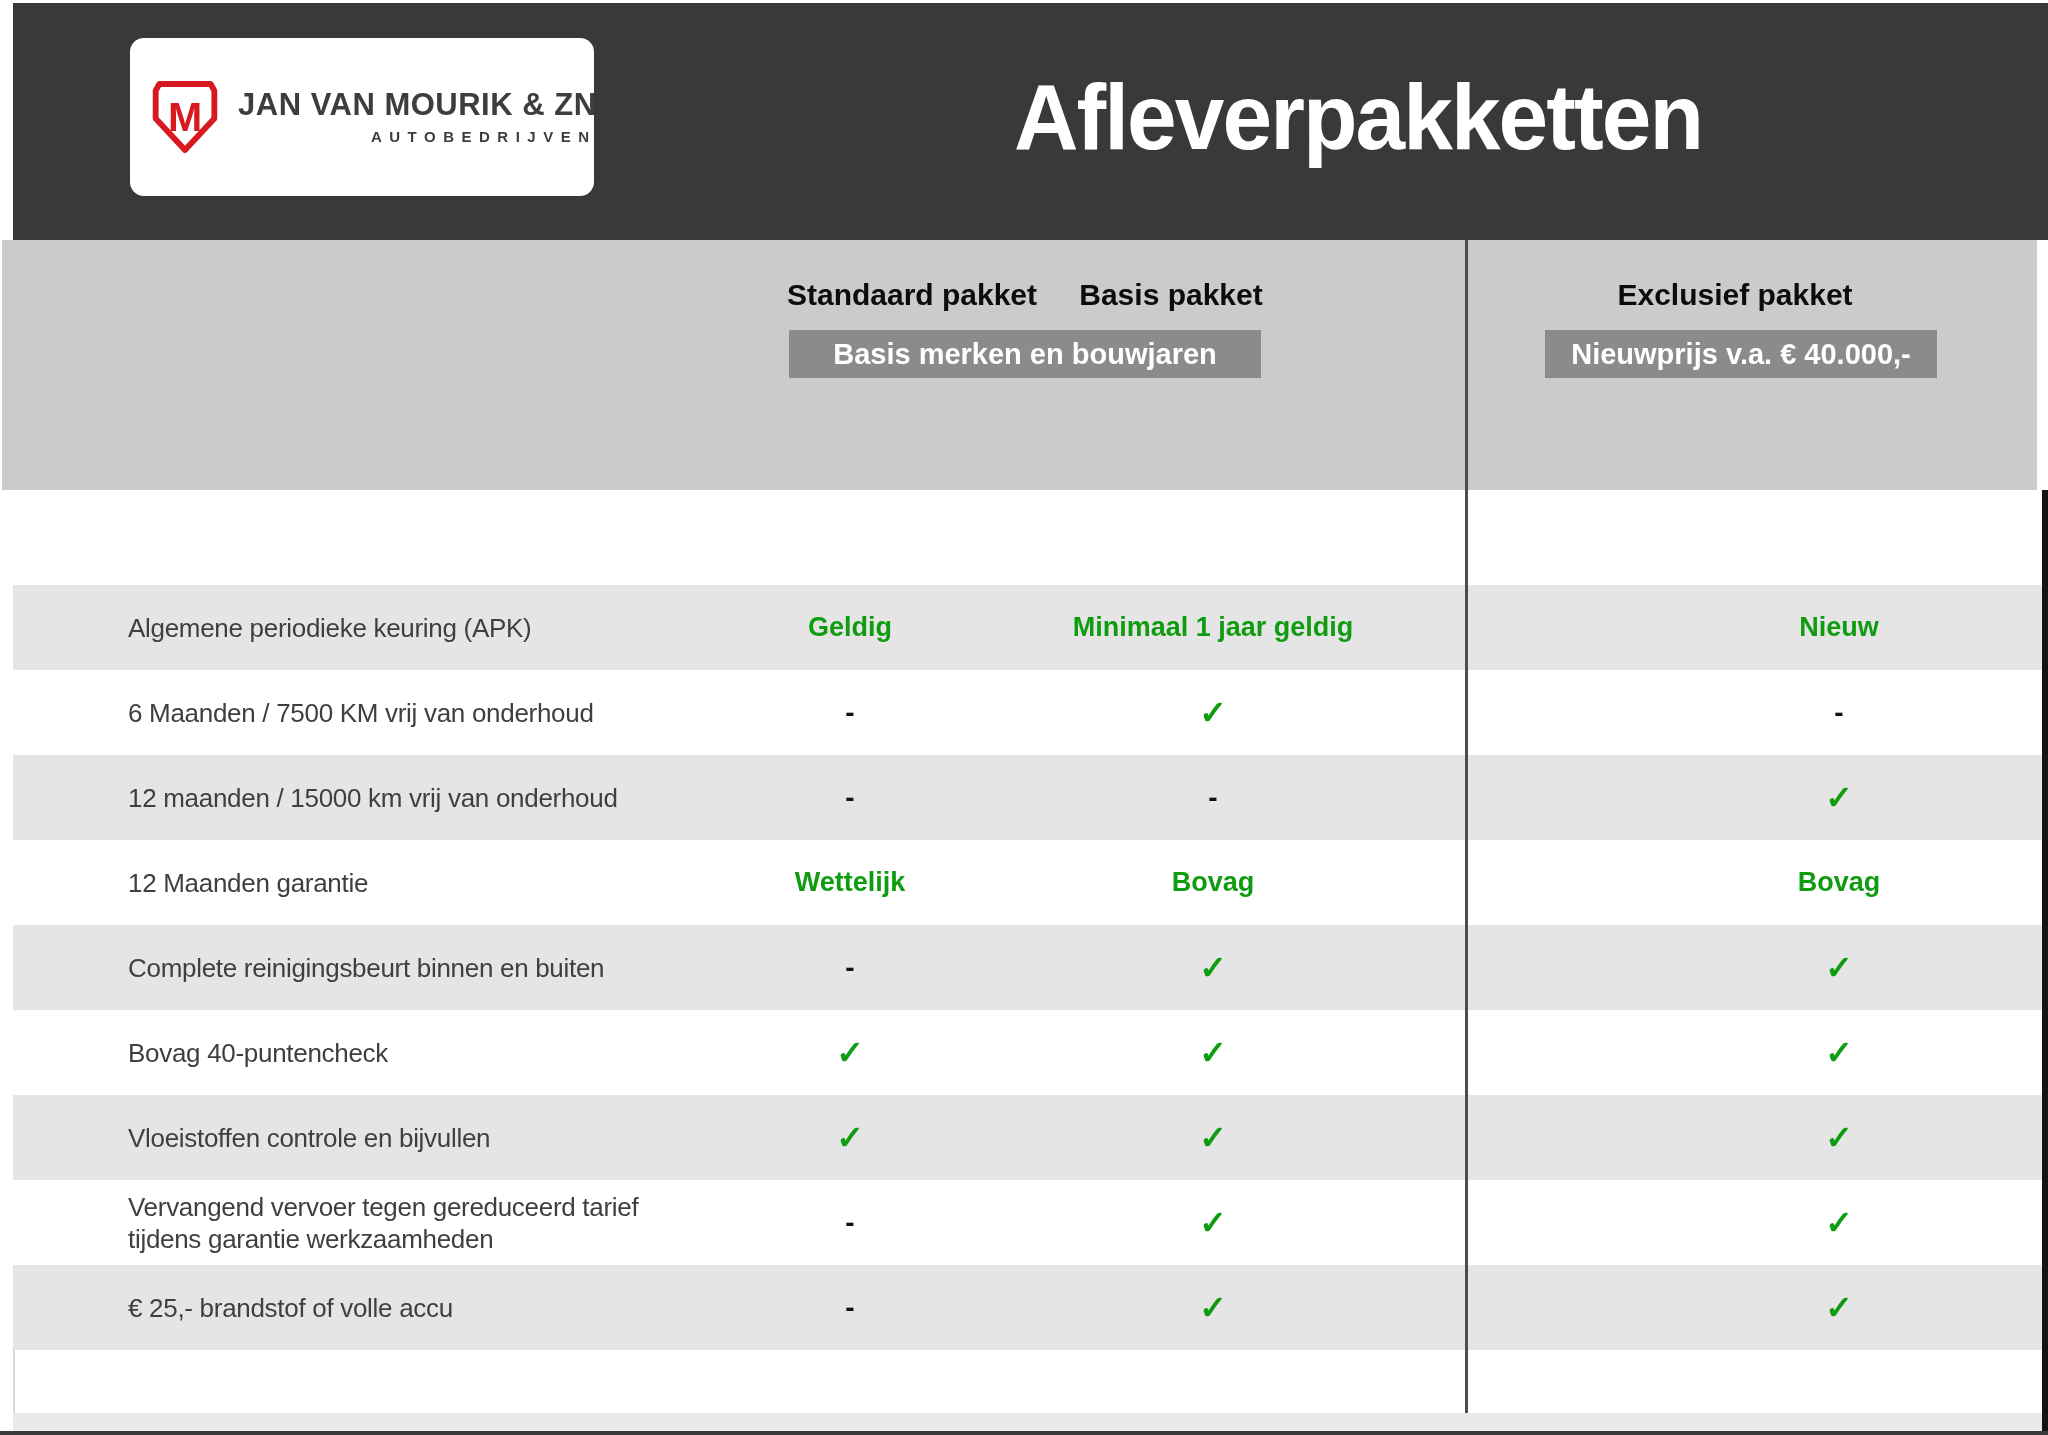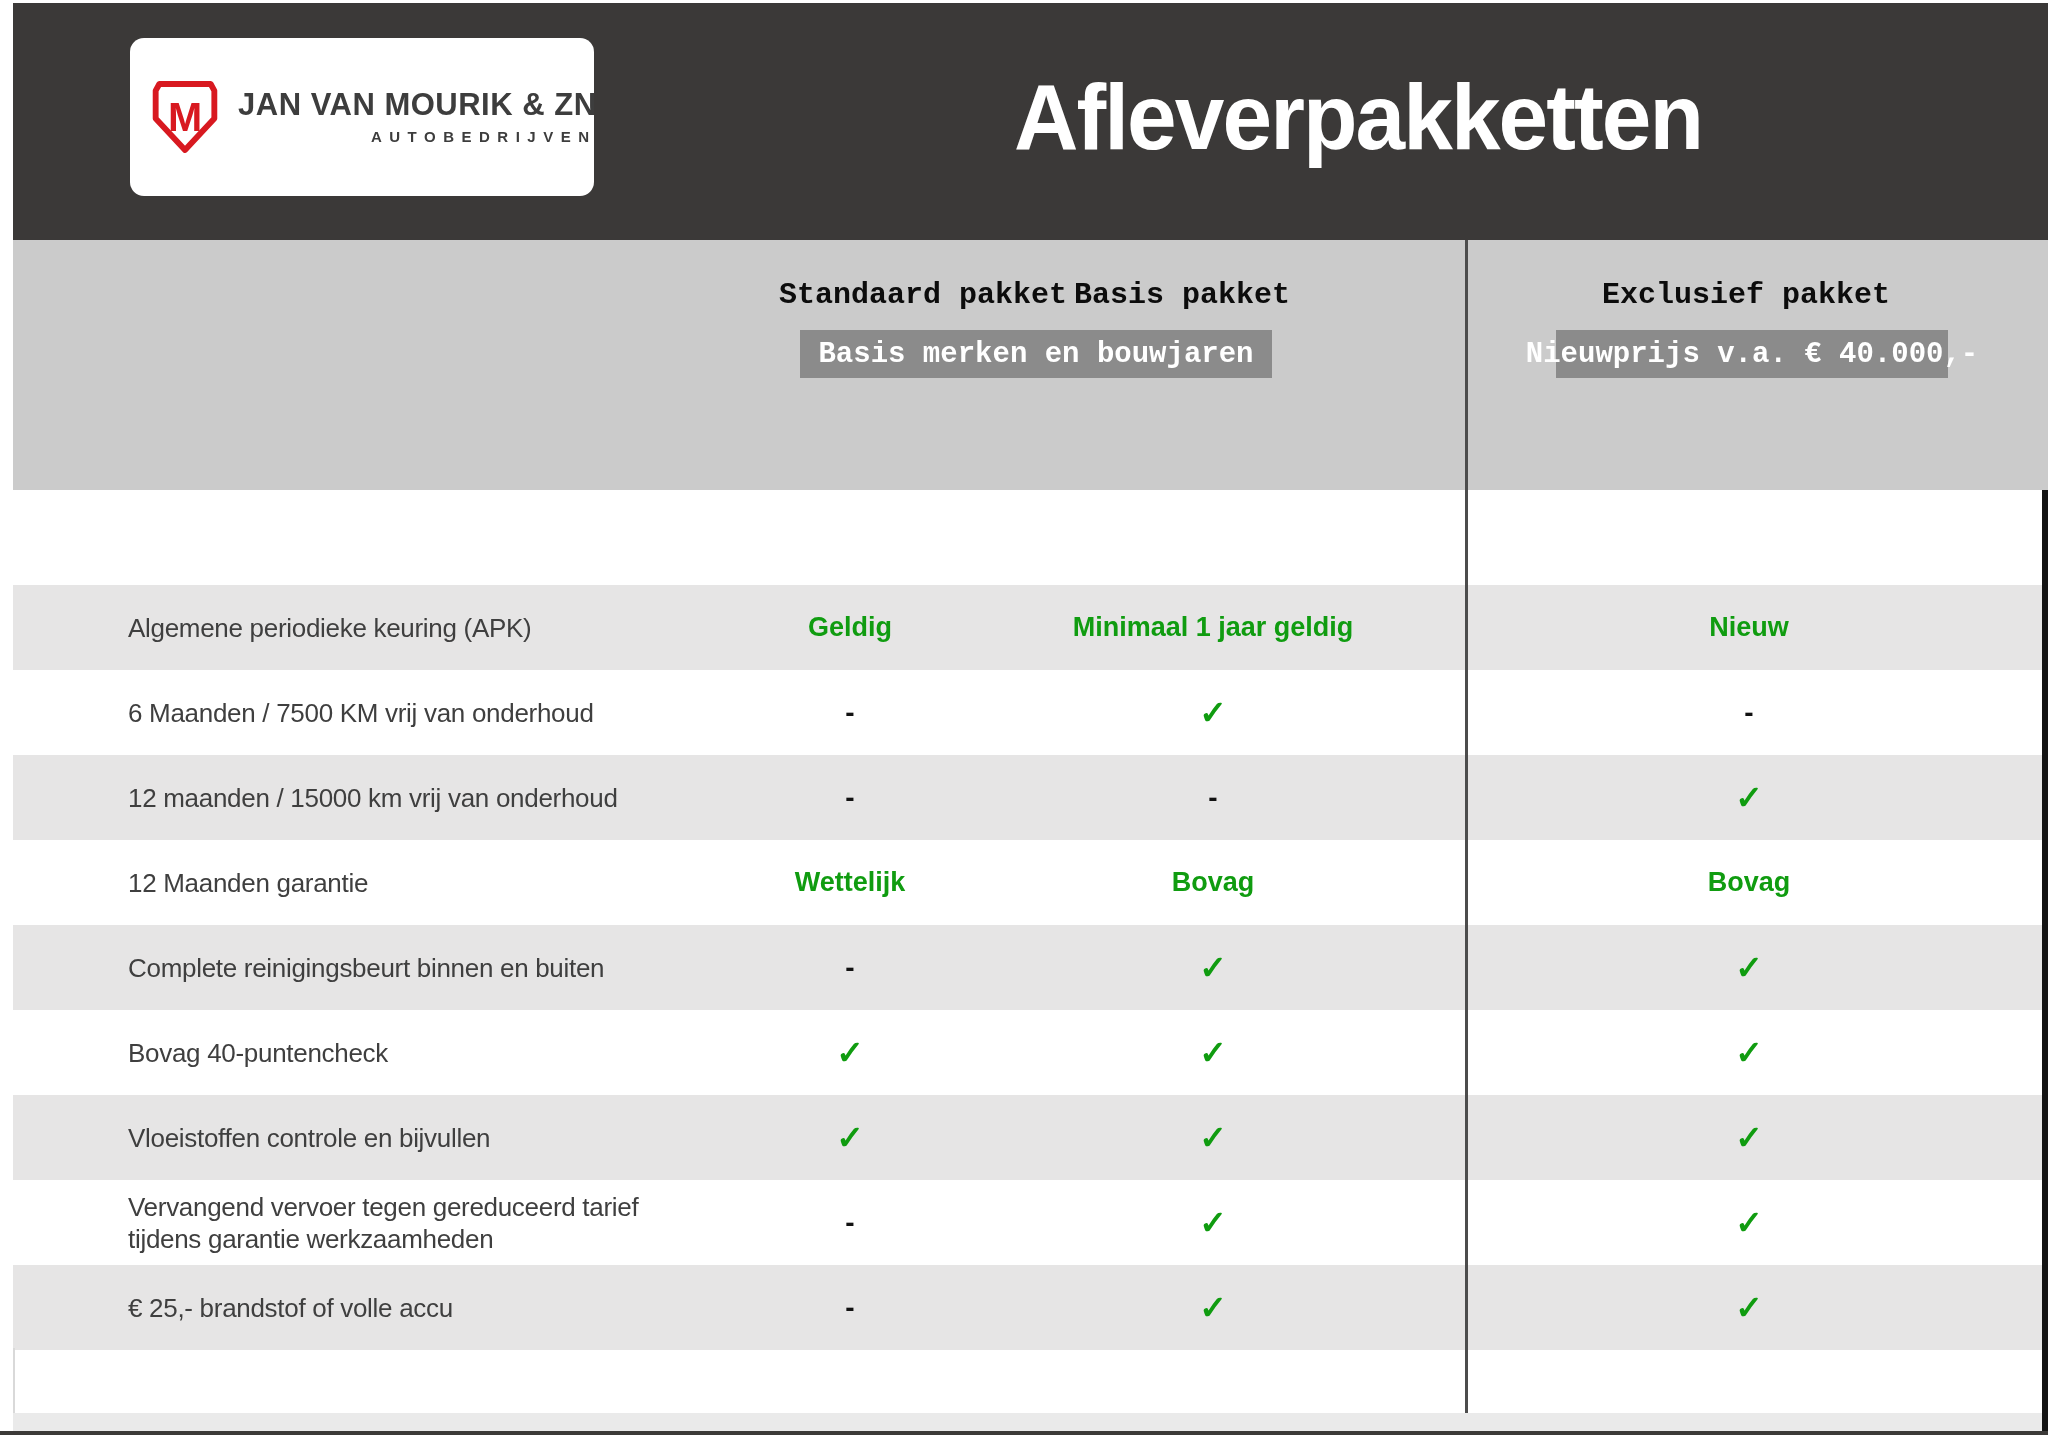--- a/index.html
+++ b/index.html
@@ -21,21 +21,21 @@
   .logo-card{position:absolute;left:117px;top:35px;width:464px;height:158px;background:#fff;border-radius:14px;
              display:flex;align-items:center;padding-left:22px;gap:20px;}
   .shield{width:66px;height:76px;flex:0 0 auto;}
   .brand-text{display:flex;flex-direction:column;line-height:1.05;text-align:right;}
   .brand-name{font-size:31px;font-weight:bold;color:#3d3d3d;letter-spacing:.5px;white-space:nowrap;}
   .brand-sub{font-size:15px;font-weight:bold;color:#3d3d3d;letter-spacing:7.5px;margin-top:7px;white-space:nowrap;}
   .page-title{position:absolute;left:1345px;top:62px;transform:translateX(-50%) scaleX(.97);
               font-size:92px;font-weight:bold;color:#fff;letter-spacing:-2px;white-space:nowrap;}
 
   
-  .band{position:absolute;left:13px;top:240px;width:2035px;height:250px;background:var(--band-gray);font-family:Liberation Mono, monospace;}
+  .band{position:absolute;left:2px;top:240px;width:2035px;height:250px;background:var(--band-gray);}
   .col-head{position:absolute;top:38px;transform:translateX(-50%);font-size:30px;font-weight:bold;color:#0c0c0c;white-space:nowrap;}
   .col-head.c0{left:910px;}
   .col-head.c1{left:1169px;}
   .col-head.c2{left:1733px;}
   .badge{position:absolute;top:90px;height:48px;background:var(--badge-gray);color:#fff;font-size:29px;font-weight:bold;
          display:flex;align-items:center;justify-content:center;white-space:nowrap;}
   .badge.left{left:787px;width:472px;}
   .badge.right{left:1543px;width:392px;}
   .totals-label{position:absolute;left:115px;top:446px;font-size:31px;font-weight:bold;color:#0c0c0c;}
   .total-val{position:absolute;top:448px;transform:translateX(-50%);font-size:30px;font-weight:bold;color:#0c0c0c;white-space:nowrap;}
@@ -46,21 +46,21 @@
   
   .rows{position:absolute;left:13px;top:585px;width:2035px;}
   .frow{position:relative;height:85px;background:#fff;}
   .frow:nth-child(odd){background:var(--row-gray);}
   .row-label{position:absolute;left:115px;top:0;height:100%;display:flex;flex-direction:column;justify-content:center;
              font-size:26px;color:var(--label-ink);letter-spacing:-.3px;line-height:32px;white-space:nowrap;}
   .row-label .l2:empty{display:none;}
   .cell{position:absolute;top:0;height:100%;width:340px;display:flex;align-items:center;justify-content:center;white-space:nowrap;}
   .cell.c0{left:667px;}
   .cell.c1{left:1030px;}
-  .cell.c2{left:1566px;}
+  .cell.c2{left:1656px;}
   .cell[data-kind="text"]{color:var(--accent-green);font-size:27px;font-weight:bold;}
   .cell[data-kind="check"]{color:var(--accent-green);font-size:33px;font-weight:bold;}
   .cell[data-kind="dash"]{color:#111;font-size:28px;font-weight:bold;}
 
   
   .divider-v{position:absolute;left:1465px;top:240px;width:3px;height:1191px;background:#4d4d4d;}
   .left-border{position:absolute;left:13px;top:1348px;width:2px;height:65px;background:#d9d9d9;}
   .bottom-bar{position:absolute;left:13px;top:1413px;width:2035px;height:18px;background:#eaeaea;}
   .bottom-line{position:absolute;left:0;top:1431px;width:2048px;height:4px;background:#3c3a38;}
   .right-strip{position:absolute;left:2042px;top:490px;width:6px;height:941px;background:#141414;}

